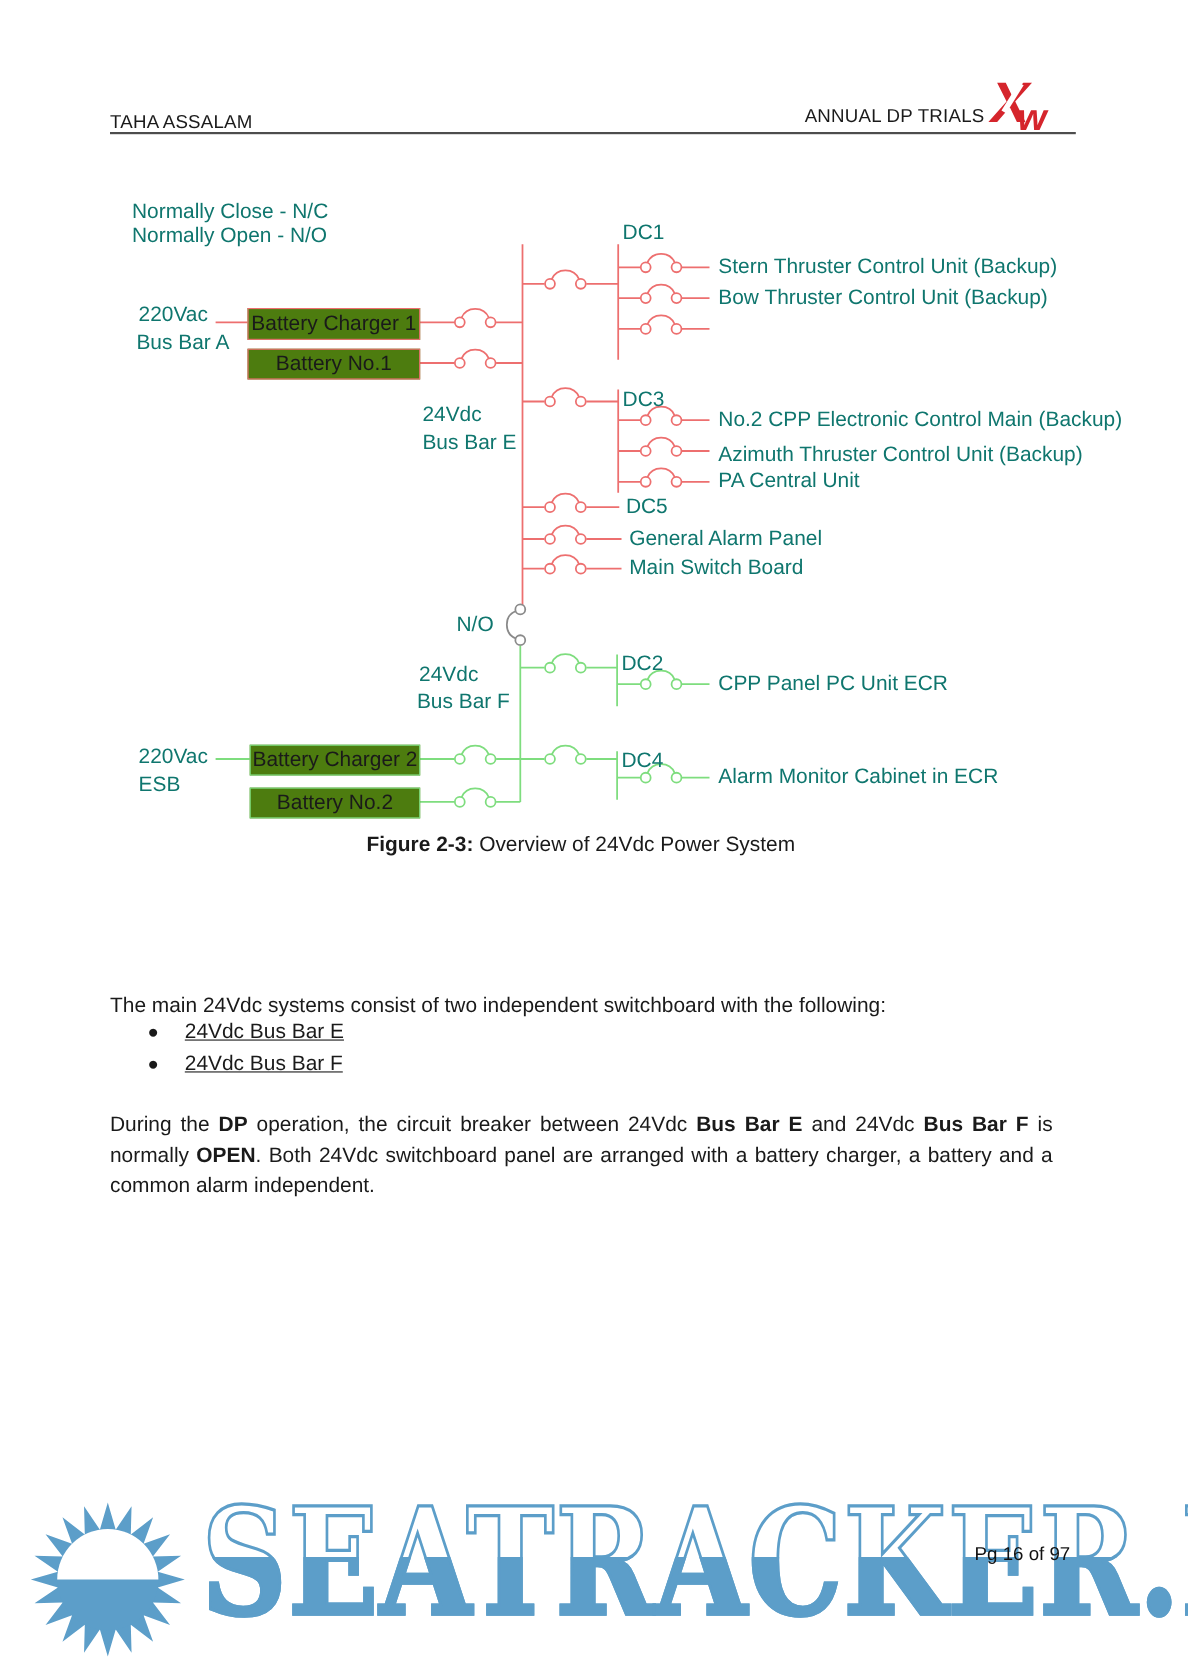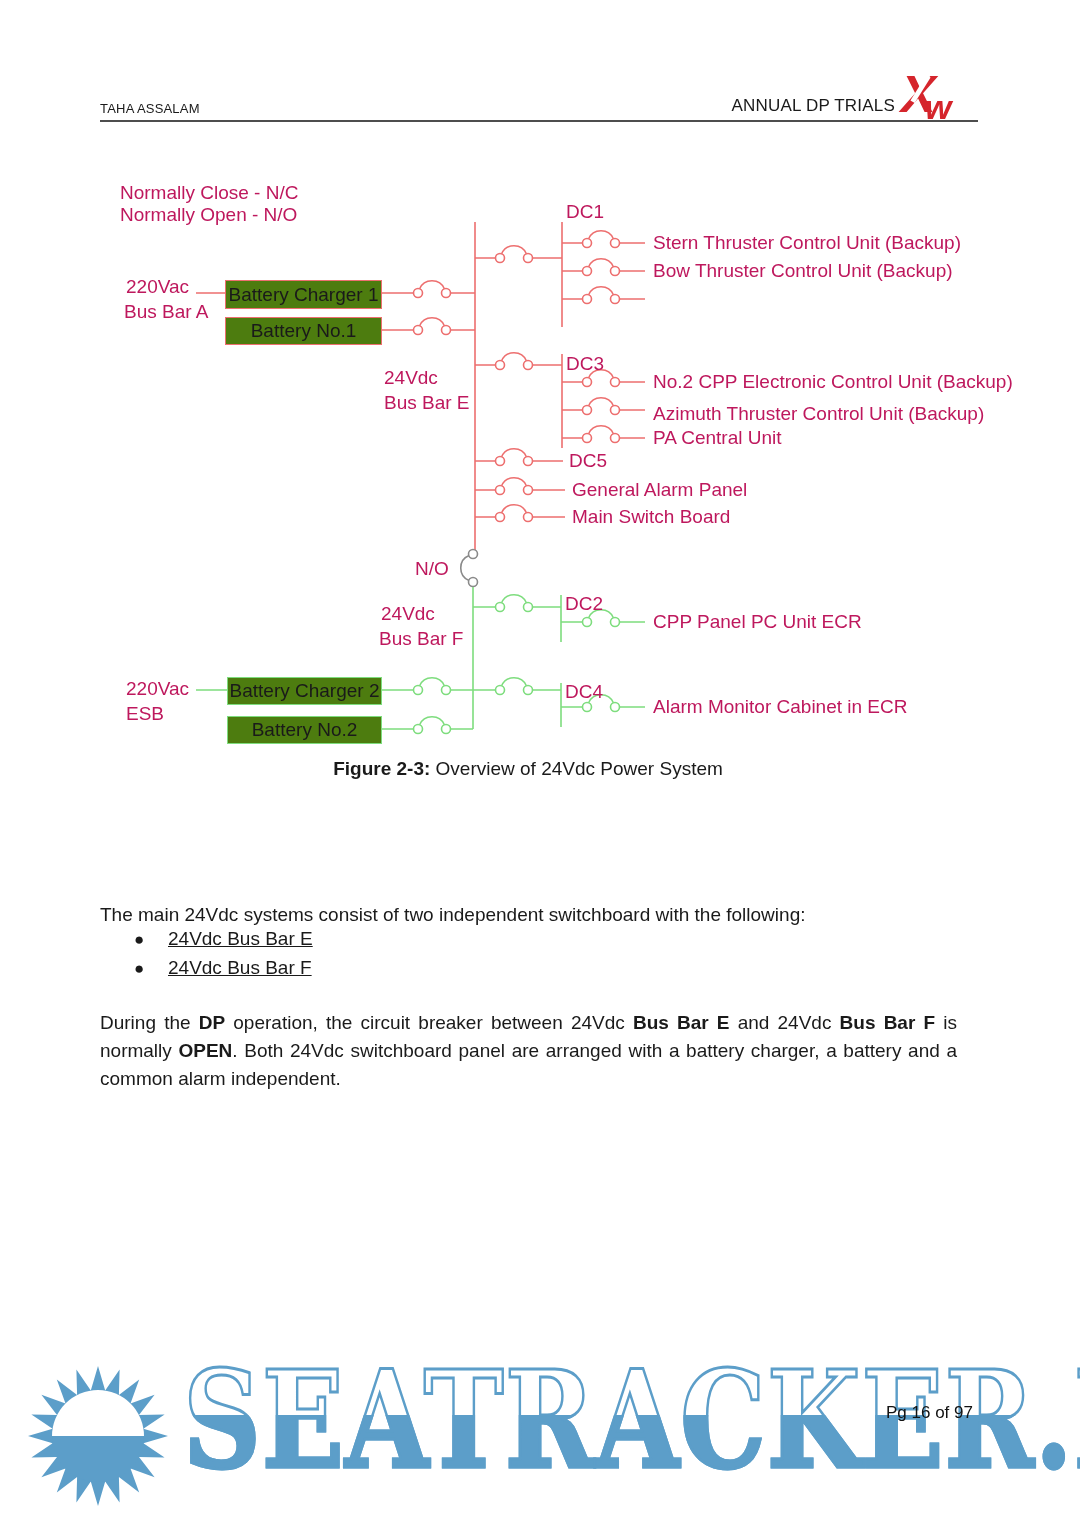--- a/index.html
+++ b/index.html
@@ -1,30 +1,30 @@
 <!DOCTYPE html>
 <html><head>
 <meta charset="utf-8">
 <style>
   html,body{margin:0;padding:0;background:#fff;}
   .page{position:relative;width:1080px;height:1515px;background:#fff;overflow:hidden;
         font-family:"Liberation Sans",sans-serif;color:#1a1a1a;}
 
   
-  .hdr-left{position:absolute;left:100px;top:101px;font-size:13px;letter-spacing:.2px;}
+  .hdr-left{position:absolute;left:100px;top:101px;font-size:17px;letter-spacing:.2px;}
   .hdr-right{position:absolute;right:185px;top:96px;font-size:17px;letter-spacing:.2px;}
   .hdr-rule{position:absolute;left:100px;top:120px;width:878px;height:2px;background:#4d4d4d;}
   .logo{position:absolute;left:901px;top:68px;width:80px;height:54px;font-style:italic;font-weight:bold;color:#d5252c;}
   .logo .lx{position:absolute;left:0;top:0;font-size:52px;line-height:52px;}
   .logo .lw{position:absolute;left:24px;top:22px;font-size:34px;line-height:34px;}
   .logo .cut{position:absolute;left:17px;top:6px;width:5px;height:30px;background:#fff;transform:rotate(32deg);}
 
   
   .dia{position:absolute;left:0;top:0;width:1080px;height:800px;}
-  .lbl{position:absolute;font-size:19px;line-height:20px;white-space:nowrap;color:#be185d;}
+  .lbl{position:absolute;font-size:19px;line-height:20px;white-space:nowrap;color:#0f766e;}
   .box{position:absolute;display:flex;align-items:center;justify-content:center;
        background:#4d7c0f;font-size:19px;white-space:nowrap;}
   .box.red{border:1.5px solid #ed6f6f;}
   .box.green{border:1.5px solid #7edd7e;}
 
   
   .caption{position:absolute;left:0;top:758px;width:1056px;text-align:center;font-size:19px;}
   .caption b{font-weight:bold;}
 
   
@@ -132,21 +132,21 @@
     <span>Battery Charger 1</span>
   </div>
   <div class="box red" style="left:225px;top:317px;width:155px;height:26px">
     <span>Battery No.1</span>
   </div>
 
   <div class="lbl" style="left:384px;top:368px">24Vdc</div>
   <div class="lbl" style="left:384px;top:393px">Bus Bar E</div>
 
   <div class="lbl" style="left:566px;top:354px">DC3</div>
-  <div class="lbl" style="left:653px;top:372px">No.2 CPP Electronic Control Unit (Backup)</div>
+  <div class="lbl" style="left:653px;top:372px">No.2 CPP Electronic Control Main (Backup)</div>
   <div class="lbl" style="left:653px;top:404px">Azimuth Thruster Control Unit (Backup)</div>
   <div class="lbl" style="left:653px;top:428px">PA Central Unit</div>
 
   <div class="lbl" style="left:569px;top:451px">DC5</div>
   <div class="lbl" style="left:572px;top:480px">General Alarm Panel</div>
   <div class="lbl" style="left:572px;top:507px">Main Switch Board</div>
 
   <div class="lbl" style="left:415px;top:559px">N/O</div>
 
   <div class="lbl" style="left:381px;top:604px">24Vdc</div>

